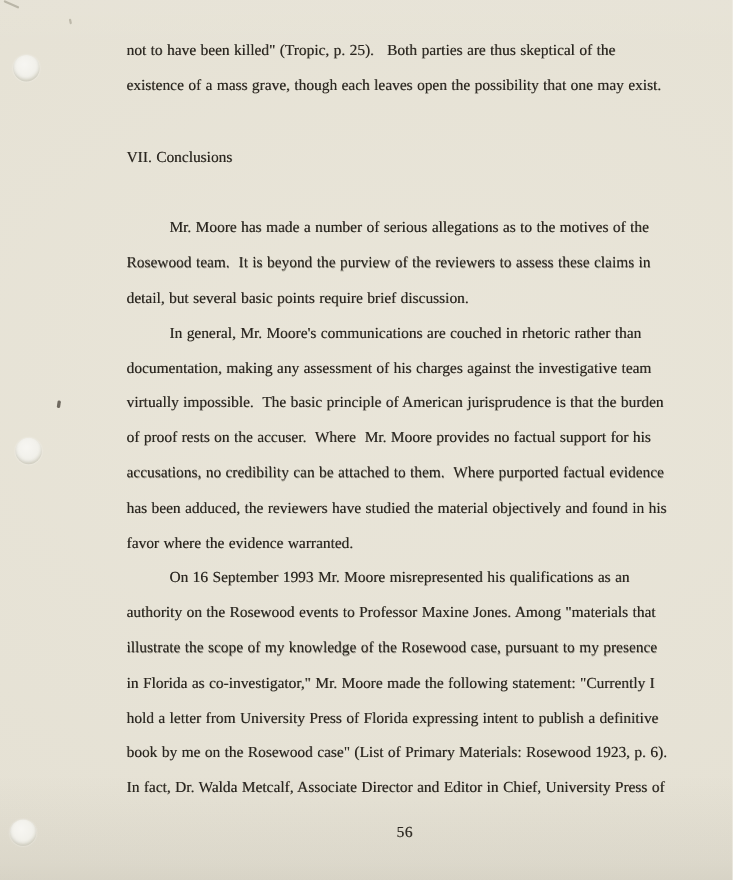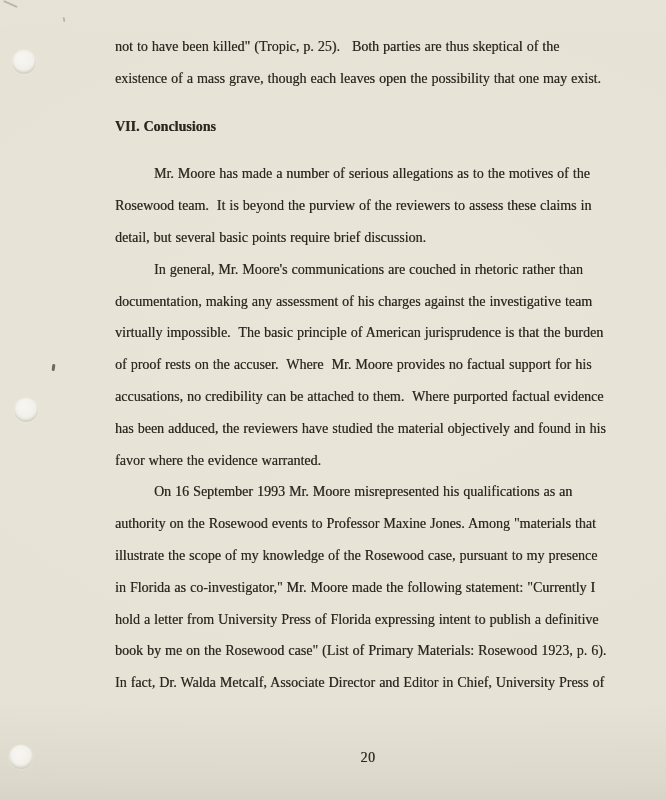--- a/index.html
+++ b/index.html
@@ -20,21 +20,21 @@
   .text-block{
     position:absolute;left:115px;top:31px;width:525px;
     font-size:14px;line-height:31.8px;
     white-space:pre;
     word-spacing:0.5px;
     text-shadow:0.4px 0.2px 0.3px rgba(42,38,27,0.55);
   }
   .para{margin:0;}
   .line{height:31.8px;}
   .line.indent{padding-left:39px;}
-  .heading{font-weight:bold;margin:16px 0;height:31.8px;}
+  .heading{font-weight:normal;margin:33px 0;height:31.8px;}
   .u{text-underline-offset:2.5px;}
   .page-number{
     position:absolute;top:750px;left:108px;width:520px;
     text-align:center;font-size:14px;letter-spacing:0.5px;
     text-shadow:0.4px 0.2px 0.3px rgba(42,38,27,0.5);
   }
   .punch-hole{
     position:absolute;width:24px;height:24px;border-radius:50%;
     background:radial-gradient(circle at 42% 36%, #f7f6f2 0%, #f1f0ea 55%, #e6e3d6 100%);
     box-shadow: inset 0 -2px 3px rgba(130,124,100,0.28), 0 0 2px rgba(255,255,255,0.55);
@@ -66,14 +66,14 @@
   <span class="punch-hole hole-1"></span>
   <span class="punch-hole hole-2"></span>
   <span class="punch-hole hole-3"></span>
 
   <span class="mark-corner"></span>
   <span class="mark-faint"></span>
   <span class="mark-speck"></span>
 
   <div class="text-block"><div class="para"><div class="line"><span>not to have been killed" (</span><span class="u">Tropic,</span><span> p. 25).   Both parties are thus skeptical of the</span></div><div class="line"><span>existence of a mass grave, though each leaves open the possibility that one may exist.</span></div></div><div class="heading">VII. Conclusions</div><div class="para"><div class="line indent"><span>Mr. Moore has made a number of serious allegations as to the motives of the</span></div><div class="line"><span>Rosewood team.  It is beyond the purview of the reviewers to assess these claims in</span></div><div class="line"><span>detail, but several basic points require brief discussion.</span></div></div><div class="para"><div class="line indent"><span>In general, Mr. Moore's communications are couched in rhetoric rather than</span></div><div class="line"><span>documentation, making any assessment of his charges against the investigative team</span></div><div class="line"><span>virtually impossible.  The basic principle of American jurisprudence is that the burden</span></div><div class="line"><span>of proof rests on the accuser.  Where  Mr. Moore provides no factual support for his</span></div><div class="line"><span>accusations, no credibility can be attached to them.  Where purported factual evidence</span></div><div class="line"><span>has been adduced, the reviewers have studied the material objectively and found in his</span></div><div class="line"><span>favor where the evidence warranted.</span></div></div><div class="para"><div class="line indent"><span>On 16 September 1993 Mr. Moore misrepresented his qualifications as an</span></div><div class="line"><span>authority on the Rosewood events to Professor Maxine Jones. Among "materials that</span></div><div class="line"><span>illustrate the scope of my knowledge of the Rosewood case, pursuant to my presence</span></div><div class="line"><span>in Florida as co-investigator," Mr. Moore made the following statement: "Currently I</span></div><div class="line"><span>hold a letter from University Press of Florida expressing intent to publish a definitive</span></div><div class="line"><span>book by me on the Rosewood case" (List of Primary Materials: Rosewood 1923, p. 6).</span></div><div class="line"><span>In fact, Dr. Walda Metcalf, Associate Director and Editor in Chief, University Press of</span></div></div></div>
 
-  <div class="page-number">20</div>
+  <div class="page-number">56</div>
 </div>
 
 </body></html>

